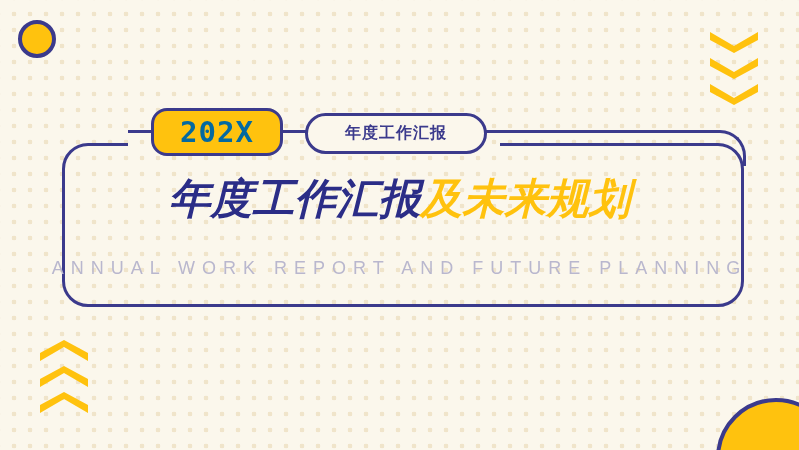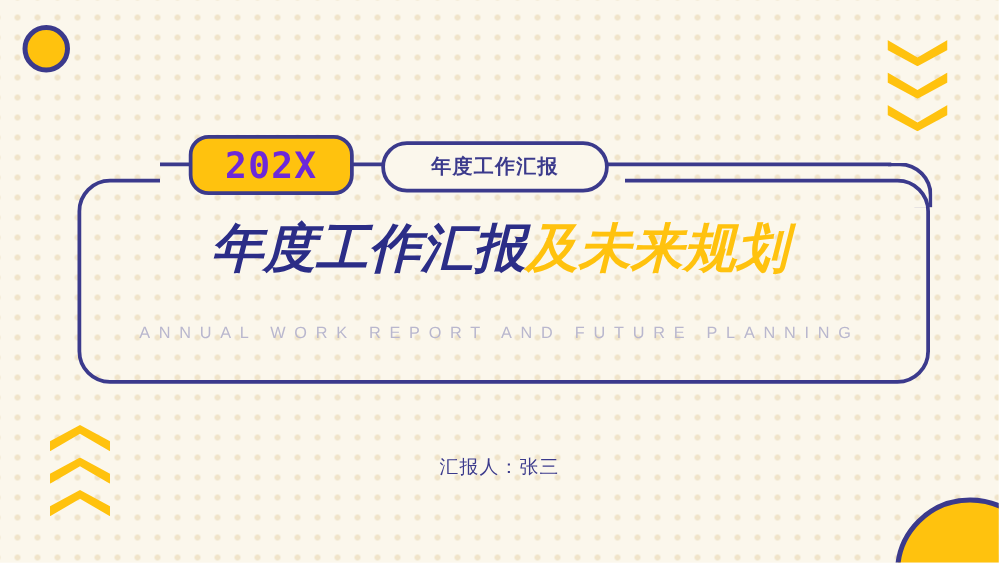--- a/index.html
+++ b/index.html
@@ -103,21 +103,21 @@
     top: 108px;
     width: 132px;
     height: 48px;
     background: #FFC20E;
     border: 3px solid #3B3A8C;
     border-radius: 16px;
     box-sizing: border-box;
     display: flex;
     align-items: center;
     justify-content: center;
-    color: #6d28d9;
+    color: #0369a1;
     font-size: 29px;
     font-weight: bold;
     letter-spacing: 1px;
     font-family: "DejaVu Sans Mono", "Liberation Mono", monospace;
   }
   .pill-subtitle {
     position: absolute;
     left: 305px;
     top: 113px;
     width: 182px;
@@ -173,21 +173,21 @@
   }
   .headline .blue { color: #2B2D87; }
   .headline .yellow { color: #FFC20E; }
 
   .subline {
     position: absolute;
     left: 0;
     top: 258px;
     width: 799px;
     text-align: center;
-    font-size: 13px;
+    font-size: 18px;
     letter-spacing: 7px;
     color: #B9B7CE;
     font-weight: normal;
     white-space: nowrap;
   }
 
   .presenter {
     position: absolute;
     left: 0;
     top: 364px;
@@ -248,15 +248,14 @@
   <div class="pill-year">202X</div>
 
   <div class="pill-subtitle">年度工作汇报</div>
 
   <div class="headline">
     <span class="blue">年度工作汇报</span><span class="yellow">及未来规划</span>
   </div>
 
   <div class="subline">ANNUAL WORK REPORT AND FUTURE PLANNING</div>
 
-  <div class="presenter">汇报人：张三</div>
 
 </div>
 
 </body></html>

